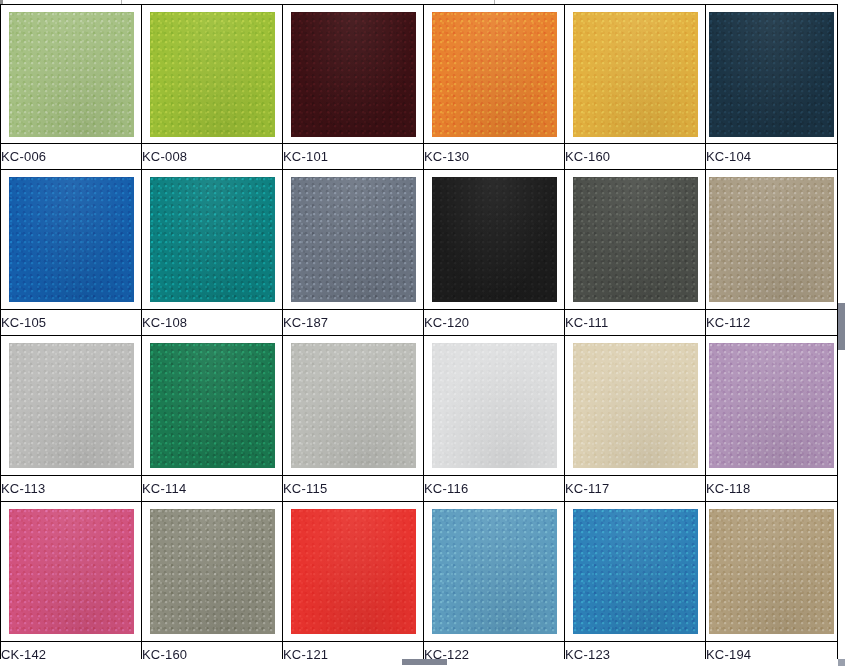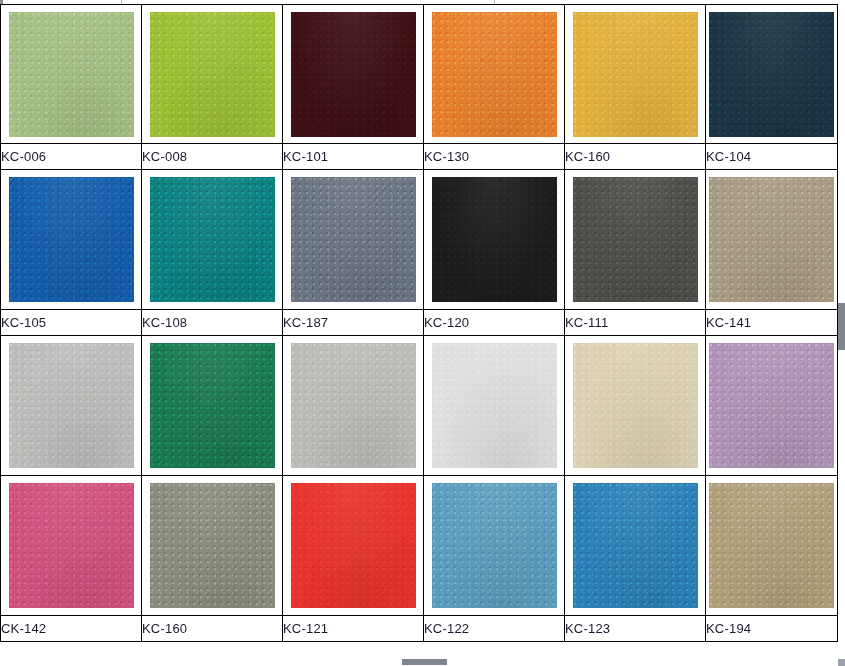--- a/index.html
+++ b/index.html
@@ -178,30 +178,38 @@
           <td class="swatch-cell"><div class="swatch" style="background: rgb(28, 28, 28);"></div></td>
           <td class="swatch-cell"><div class="swatch" style="background: rgb(76, 79, 74);"></div></td>
           <td class="swatch-cell"><div class="swatch" style="background: rgb(169, 156, 132);"></div></td>
         </tr>
         <tr>
           <td class="label-cell"><span class="label-text">KC-105</span></td>
           <td class="label-cell"><span class="label-text">KC-108</span></td>
           <td class="label-cell"><span class="label-text">KC-187</span></td>
           <td class="label-cell"><span class="label-text">KC-120</span></td>
           <td class="label-cell"><span class="label-text">KC-111</span></td>
-          <td class="label-cell"><span class="label-text">KC-141</span></td>
+          <td class="label-cell"><span class="label-text">KC-112</span></td>
         </tr>
         <tr class="row3">
           <td class="swatch-cell"><div class="swatch" style="background: rgb(189, 189, 187);"></div></td>
           <td class="swatch-cell"><div class="swatch" style="background: rgb(27, 122, 81);"></div></td>
           <td class="swatch-cell"><div class="swatch" style="background: rgb(188, 189, 184);"></div></td>
           <td class="swatch-cell"><div class="swatch" style="background: rgb(222, 223, 224);"></div></td>
           <td class="swatch-cell"><div class="swatch" style="background: rgb(221, 209, 180);"></div></td>
           <td class="swatch-cell"><div class="swatch" style="background: rgb(177, 148, 185);"></div></td>
         </tr>
+        <tr>
+          <td class="label-cell"><span class="label-text">KC-113</span></td>
+          <td class="label-cell"><span class="label-text">KC-114</span></td>
+          <td class="label-cell"><span class="label-text">KC-115</span></td>
+          <td class="label-cell"><span class="label-text">KC-116</span></td>
+          <td class="label-cell"><span class="label-text">KC-117</span></td>
+          <td class="label-cell"><span class="label-text">KC-118</span></td>
+        </tr>
         <tr class="row4">
           <td class="swatch-cell"><div class="swatch" style="background: rgb(209, 82, 126);"></div></td>
           <td class="swatch-cell"><div class="swatch" style="background: rgb(141, 141, 126);"></div></td>
           <td class="swatch-cell"><div class="swatch" style="background: rgb(232, 51, 46);"></div></td>
           <td class="swatch-cell"><div class="swatch" style="background: rgb(94, 157, 191);"></div></td>
           <td class="swatch-cell"><div class="swatch" style="background: rgb(45, 129, 184);"></div></td>
           <td class="swatch-cell"><div class="swatch" style="background: rgb(178, 159, 125);"></div></td>
         </tr>
         <tr>
           <td class="label-cell"><span class="label-text">CK-142</span></td>

